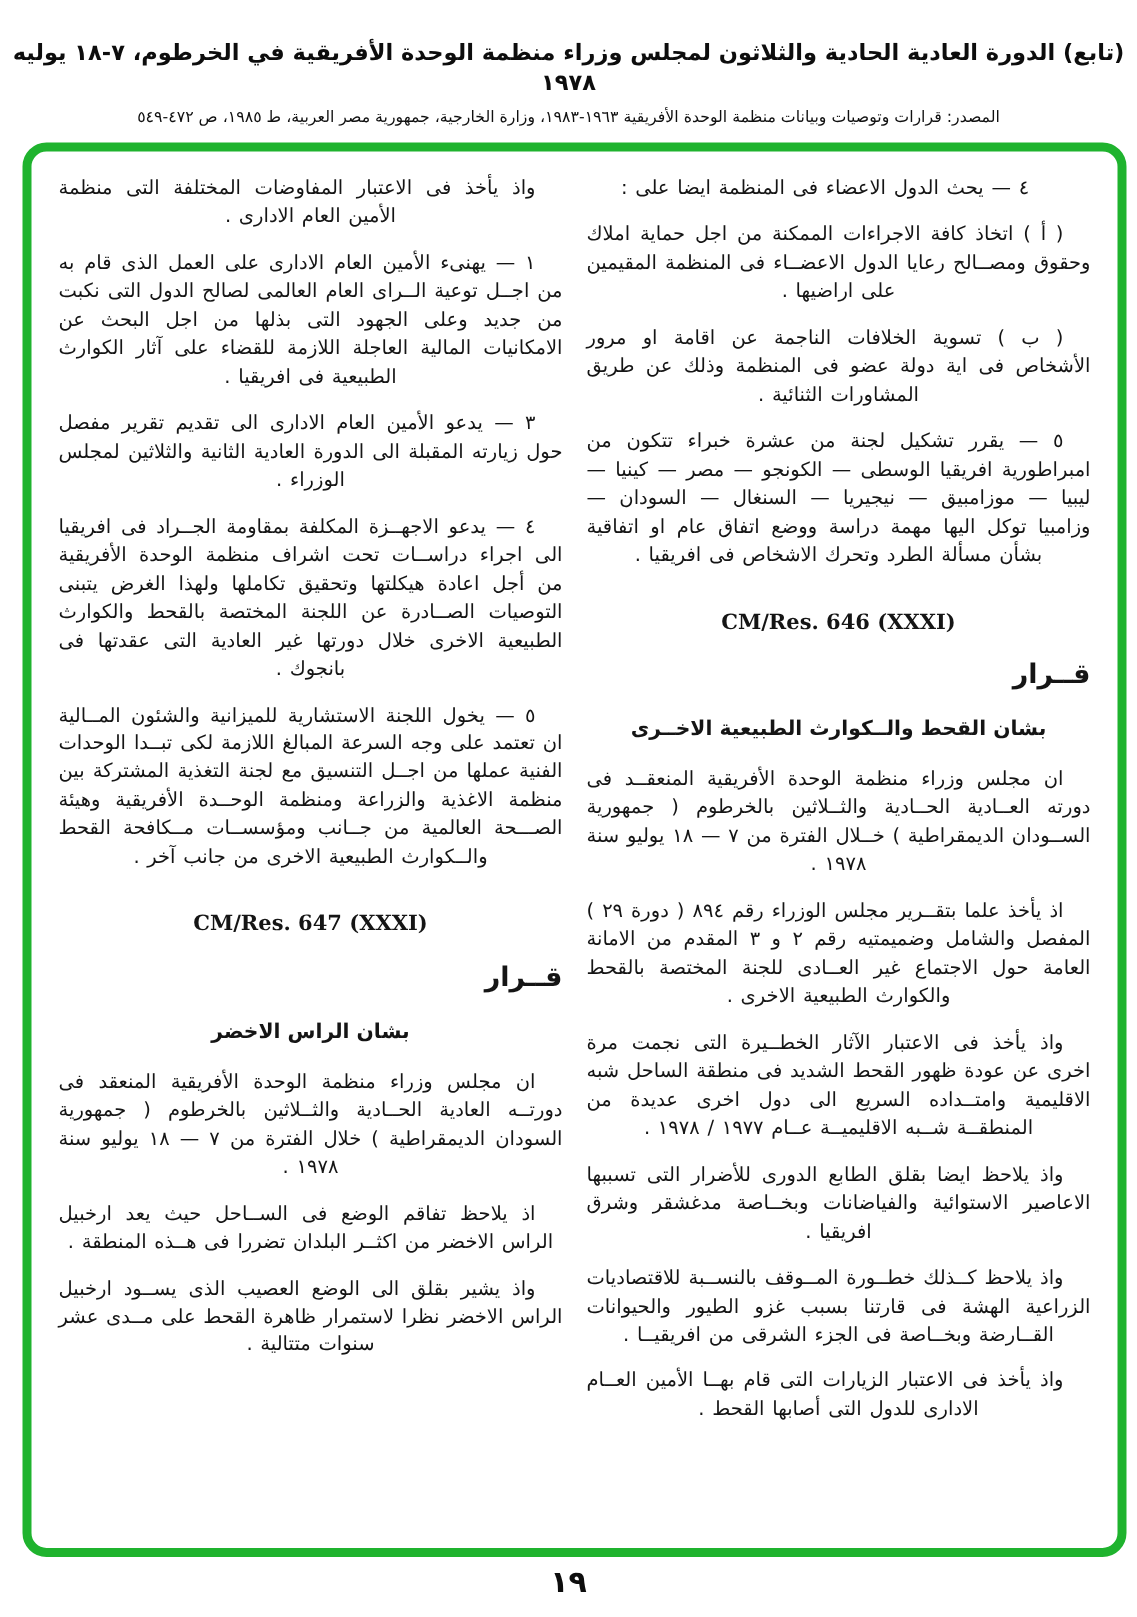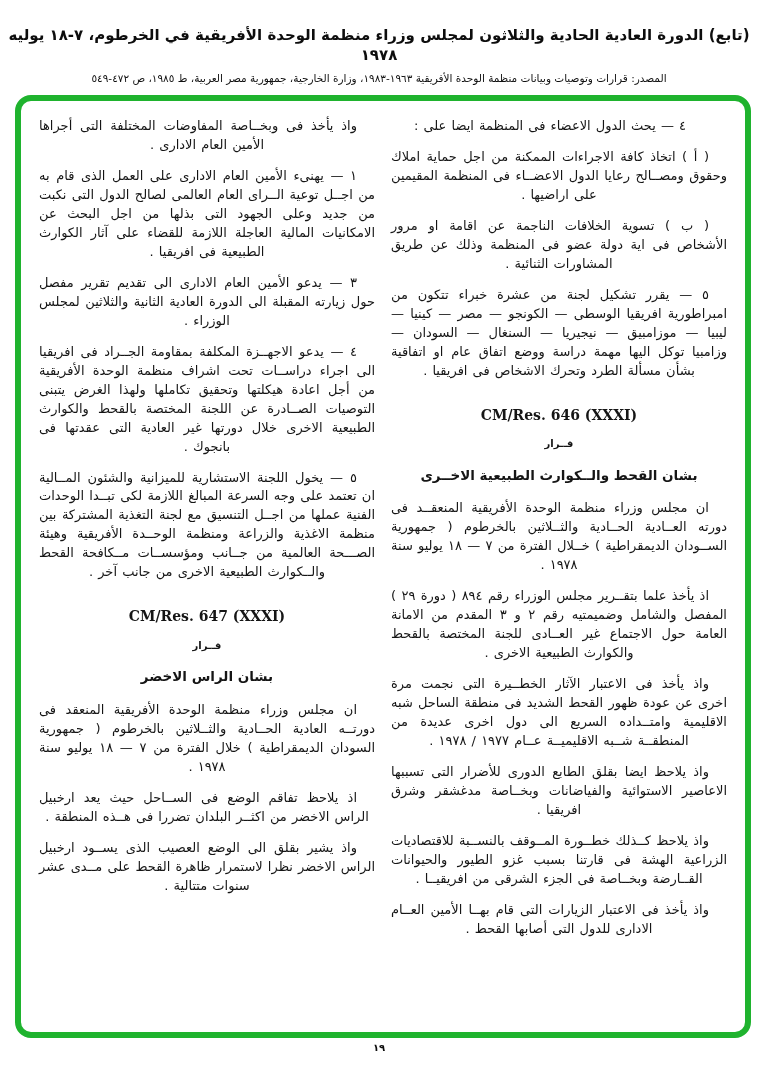--- a/index.html
+++ b/index.html
@@ -53,40 +53,40 @@
   .res-id {
     direction: ltr;
     text-align: center;
     font-family: "DejaVu Serif", serif;
     font-size: 14px;
     font-weight: bold;
     margin: 24px 0 10px 0;
     text-indent: 0;
   }
   .res-title {
-    text-align: center;
+    text-align: right;
     font-weight: bold;
-    font-size: 10px;
+    font-size: 18px;
     margin: 12px 0 14px 0;
   }
   .res-subject {
     text-align: center;
     font-weight: bold;
     font-size: 13.5px;
     margin: 0 0 14px 0;
   }
 
   
   .footer {
     position: absolute;
     left: 0; top: 1042px;
     width: 100%;
     text-align: center;
   }
-  .page-number { font-size: 10px; font-weight: bold; color: #0d0d0d; }
+  .page-number { font-size: 20px; font-weight: bold; color: #0d0d0d; }
 </style>
 </head>
 <body>
 
 <div class="page">
 
   <header class="header">
     <div class="header-line1">(تابع) الدورة العادية الحادية والثلاثون لمجلس وزراء منظمة الوحدة الأفريقية في الخرطوم، ٧-١٨ يوليه ١٩٧٨</div>
     <div class="header-line2">المصدر: قرارات وتوصيات وبيانات منظمة الوحدة الأفريقية ١٩٦٣-١٩٨٣، وزارة الخارجية، جمهورية مصر العربية، ط ١٩٨٥، ص ٤٧٢-٥٤٩</div>
   </header>
@@ -103,21 +103,21 @@
       <div class="res-subject">بشان القحط والــكوارث الطبيعية الاخــرى</div>
       <p class="para">ان مجلس وزراء منظمة الوحدة الأفريقية المنعقــد فى دورته العــادية الحــادية والثــلاثين بالخرطوم ( جمهورية الســودان الديمقراطية ) خــلال الفترة من ٧ — ١٨ يوليو سنة ١٩٧٨ .</p>
       <p class="para">اذ يأخذ علما بتقــرير مجلس الوزراء رقم ٨٩٤ ( دورة ٢٩ ) المفصل والشامل وضميمتيه رقم ٢ و ٣ المقدم من الامانة العامة حول الاجتماع غير العــادى للجنة المختصة بالقحط والكوارث الطبيعية الاخرى .</p>
       <p class="para">واذ يأخذ فى الاعتبار الآثار الخطــيرة التى نجمت مرة اخرى عن عودة ظهور القحط الشديد فى منطقة الساحل شبه الاقليمية وامتــداده السريع الى دول اخرى عديدة من المنطقــة شــبه الاقليميــة عــام ١٩٧٧ / ١٩٧٨ .</p>
       <p class="para">واذ يلاحظ ايضا بقلق الطابع الدورى للأضرار التى تسببها الاعاصير الاستوائية والفياضانات وبخــاصة مدغشقر وشرق افريقيا .</p>
       <p class="para">واذ يلاحظ كــذلك خطــورة المــوقف بالنســبة للاقتصاديات الزراعية الهشة فى قارتنا بسبب غزو الطيور والحيوانات القــارضة وبخــاصة فى الجزء الشرقى من افريقيــا .</p>
       <p class="para">واذ يأخذ فى الاعتبار الزيارات التى قام بهــا الأمين العــام الادارى للدول التى أصابها القحط .</p>
     </section>
 
     <section class="col">
-      <p class="para">واذ يأخذ فى وبخــاصة المفاوضات المختلفة التى أجراها الأمين العام الادارى .</p>
+      <p class="para">واذ يأخذ فى الاعتبار المفاوضات المختلفة التى منظمة الأمين العام الادارى .</p>
       <p class="para">١ — يهنىء الأمين العام الادارى على العمل الذى قام به من اجــل توعية الــراى العام العالمى لصالح الدول التى نكبت من جديد وعلى الجهود التى بذلها من اجل البحث عن الامكانيات المالية العاجلة اللازمة للقضاء على آثار الكوارث الطبيعية فى افريقيا .</p>
       <p class="para">٣ — يدعو الأمين العام الادارى الى تقديم تقرير مفصل حول زيارته المقبلة الى الدورة العادية الثانية والثلاثين لمجلس الوزراء .</p>
       <p class="para">٤ — يدعو الاجهــزة المكلفة بمقاومة الجــراد فى افريقيا الى اجراء دراســات تحت اشراف منظمة الوحدة الأفريقية من أجل اعادة هيكلتها وتحقيق تكاملها ولهذا الغرض يتبنى التوصيات الصــادرة عن اللجنة المختصة بالقحط والكوارث الطبيعية الاخرى خلال دورتها غير العادية التى عقدتها فى بانجوك .</p>
       <p class="para">٥ — يخول اللجنة الاستشارية للميزانية والشئون المــالية ان تعتمد على وجه السرعة المبالغ اللازمة لكى تبــدا الوحدات الفنية عملها من اجــل التنسيق مع لجنة التغذية المشتركة بين منظمة الاغذية والزراعة ومنظمة الوحــدة الأفريقية وهيئة الصـــحة العالمية من جــانب ومؤسســات مــكافحة القحط والــكوارث الطبيعية الاخرى من جانب آخر .</p>
       <div class="res-id">CM/Res. 647 (XXXI)</div>
       <div class="res-title">قــرار</div>
       <div class="res-subject">بشان الراس الاخضر</div>
       <p class="para">ان مجلس وزراء منظمة الوحدة الأفريقية المنعقد فى دورتــه العادية الحــادية والثــلاثين بالخرطوم ( جمهورية السودان الديمقراطية ) خلال الفترة من ٧ — ١٨ يوليو سنة ١٩٧٨ .</p>
       <p class="para">اذ يلاحظ تفاقم الوضع فى الســاحل حيث يعد ارخبيل الراس الاخضر من اكثــر البلدان تضررا فى هــذه المنطقة .</p>
       <p class="para">واذ يشير بقلق الى الوضع العصيب الذى يســود ارخبيل الراس الاخضر نظرا لاستمرار ظاهرة القحط على مــدى عشر سنوات متتالية .</p>

